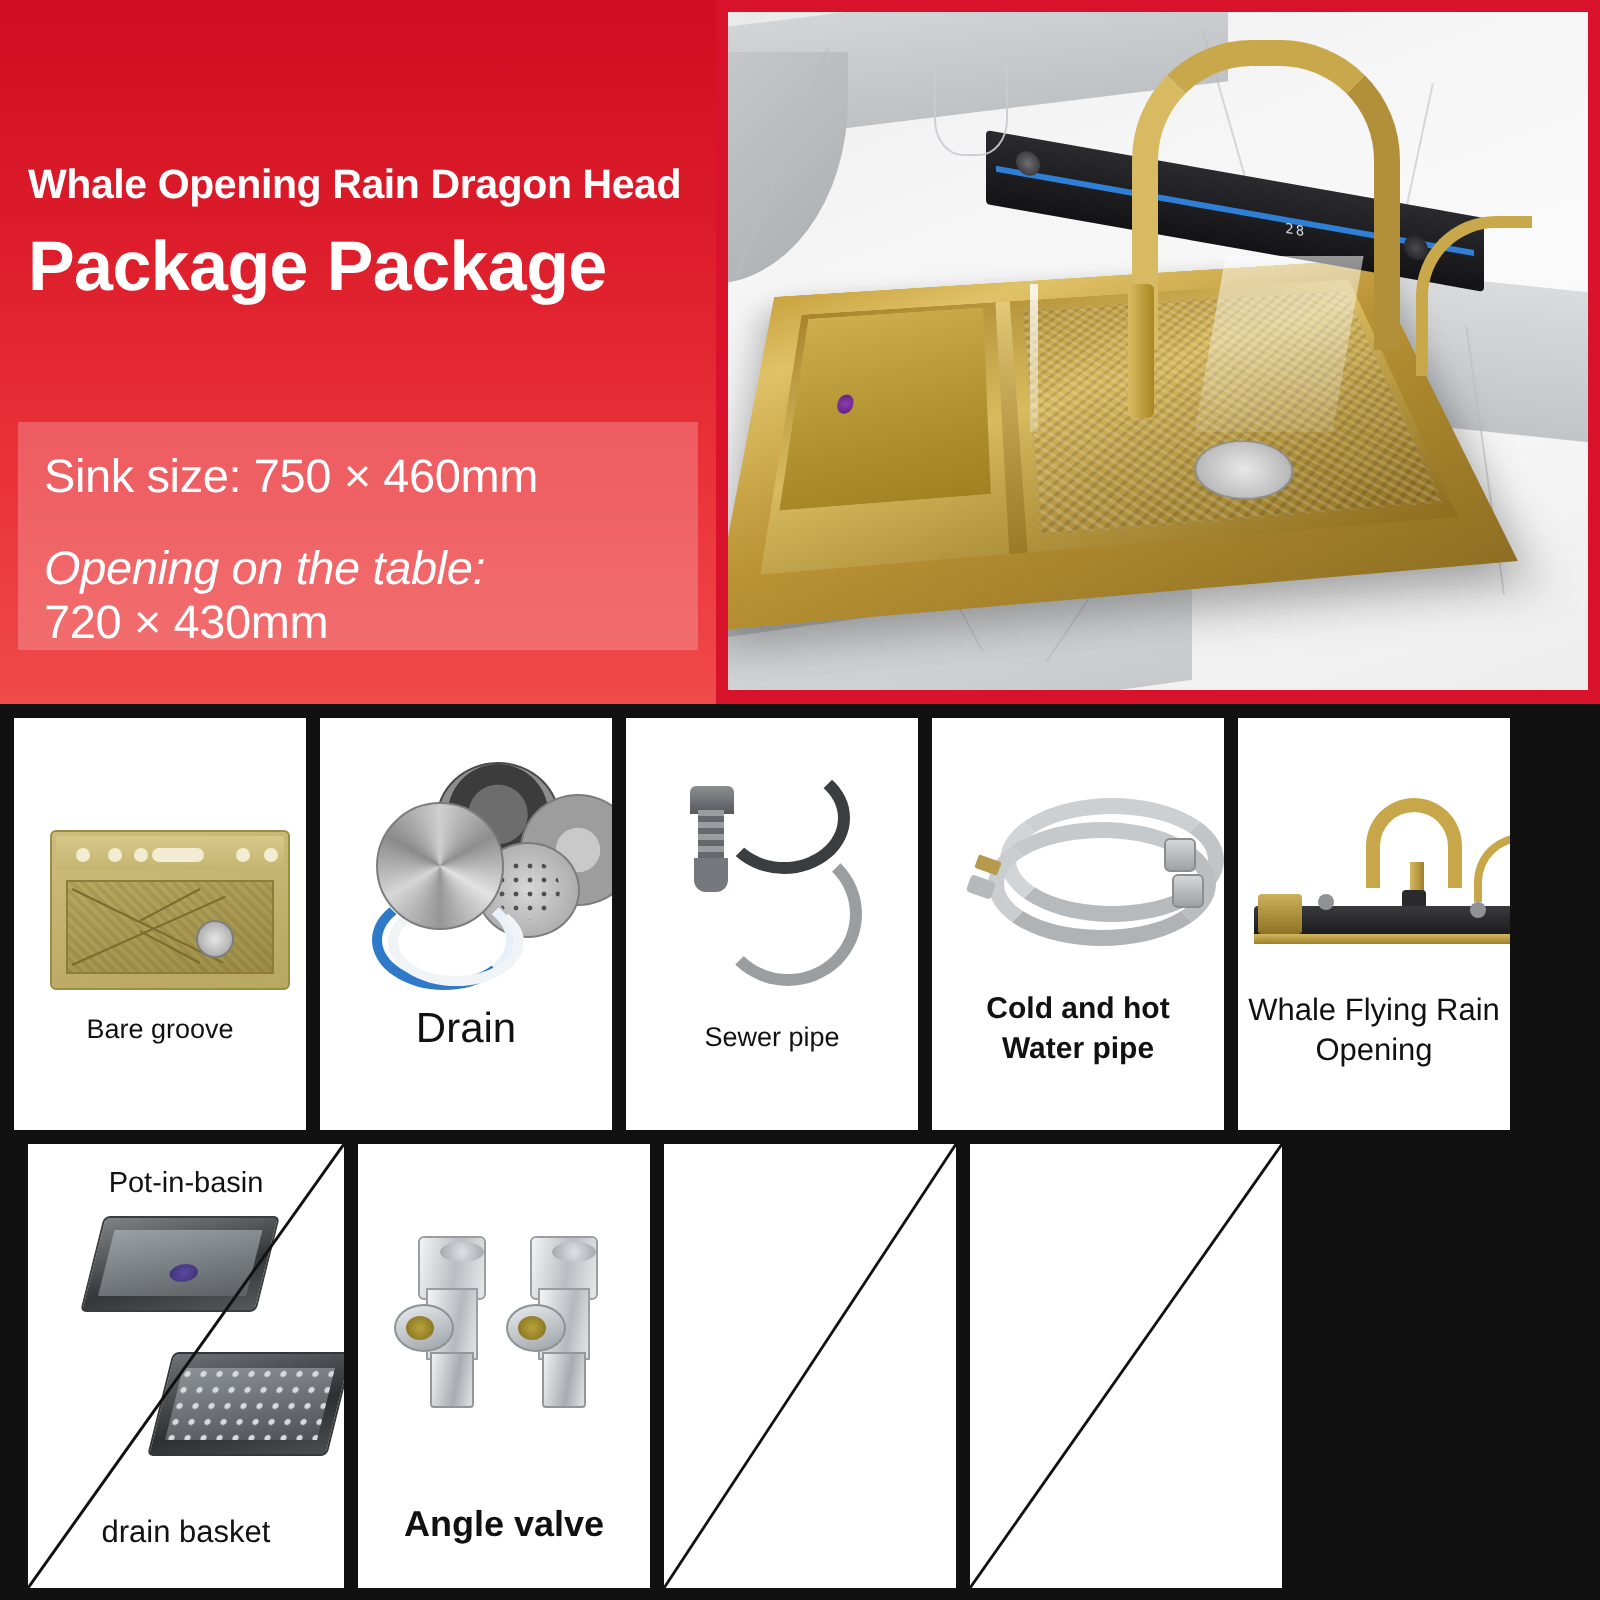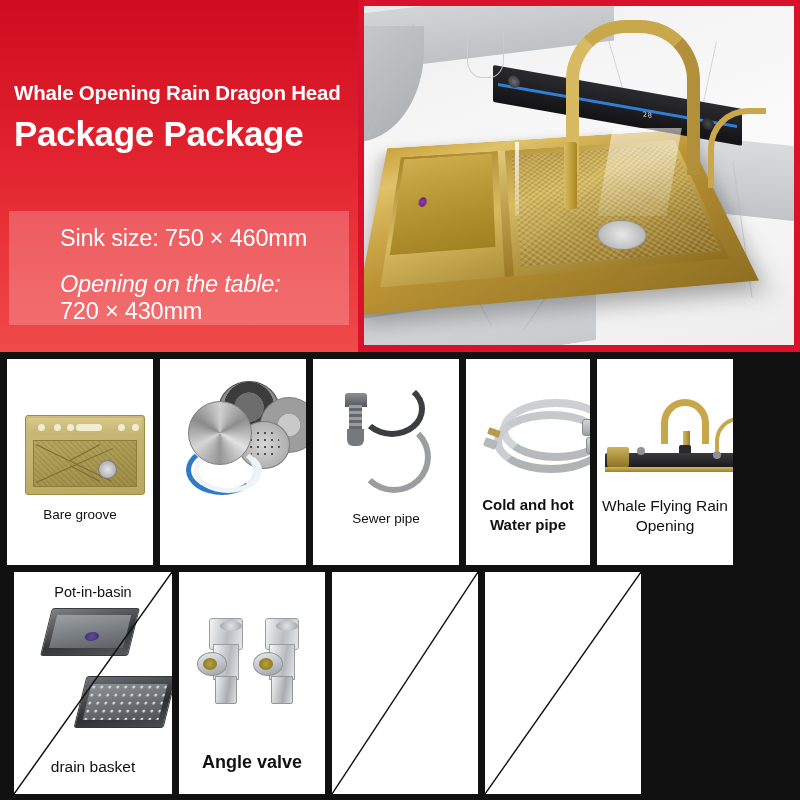--- a/index.html
+++ b/index.html
@@ -10,21 +10,21 @@
   .hero{position:relative;width:800px;height:352px;background:#fff;}
   .hero-red{position:absolute;left:0;top:0;width:358px;height:352px;
     background:linear-gradient(180deg,#d00c20 0%,#dd1d2b 35%,#ea3338 68%,#f04a4a 100%);}
   .hero-title-small{position:absolute;left:14px;top:82px;width:344px;color:#fff;
     font-size:20.5px;font-weight:bold;letter-spacing:-0.2px;line-height:1.1;}
   .hero-title-big{position:absolute;left:14px;top:114px;width:344px;color:#fff;
     font-size:35px;font-weight:bold;letter-spacing:-0.3px;line-height:1.15;}
   .spec-box{position:absolute;left:9px;top:211px;width:340px;height:114px;
     background:rgba(255,255,255,0.22);}
   .spec-line{position:absolute;left:13px;color:#fff;font-size:23.5px;line-height:1.0;
-    font-weight:400;letter-spacing:-0.2px;white-space:nowrap;margin-left:38px;}
+    font-weight:400;letter-spacing:-0.2px;white-space:nowrap;}
   .spec-l1{top:16px;}
   .spec-l2{top:62px;font-style:italic;}
   .spec-l3{top:89px;}
 
   
   .hero-photo{position:absolute;left:358px;top:0;width:442px;height:352px;
     background:#d8122a;padding:6px 6px 7px 6px;box-sizing:border-box;}
   .photo-inner{position:relative;width:100%;height:100%;overflow:hidden;
     background:linear-gradient(160deg,#e9e9e9 0%,#f4f4f4 22%,#fafafa 55%,#ededed 100%);}
   
@@ -312,36 +312,37 @@
 
       <div class="cell" style="width:146px">
         <div class="disc d-dark"></div>
         <div class="disc d-grate"></div>
         <div class="disc d-perf">
           <div class="perf-dots"></div>
         </div>
         <div class="hose"></div>
         <div class="hose2"></div>
         <div class="disc d-flat"></div>
+        <div class="cap cap-lg" style="top:144px">Drain</div>
       </div>
 
       <div class="gap"></div>
 
       <div class="cell" style="width:146px">
         <div class="sp-head"></div>
         <div class="sp-neck"></div>
         <div class="sp-elbow"></div>
         <div class="sp-tube sp-t1"></div>
         <div class="sp-tube sp-t2"></div>
         <div class="cap cap-sm" style="top:152px">Sewer pipe</div>
       </div>
 
       <div class="gap"></div>
 
-      <div class="cell" style="width:124px">
+      <div class="cell" style="width:146px">
         <div class="wp wp1"></div>
         <div class="wp wp2"></div>
         <div class="wp-gold" style="left:22px;top:70px;transform:rotate(20deg)"></div>
         <div class="wp-tip" style="left:18px;top:80px;transform:rotate(20deg)"></div>
         <div class="wp-nut" style="left:116px;top:60px"></div>
         <div class="wp-nut" style="left:120px;top:78px"></div>
         <div class="cap cap-md" style="top:138px">Cold and hot</div>
         <div class="cap cap-md" style="top:158px">Water pipe</div>
       </div>
 

